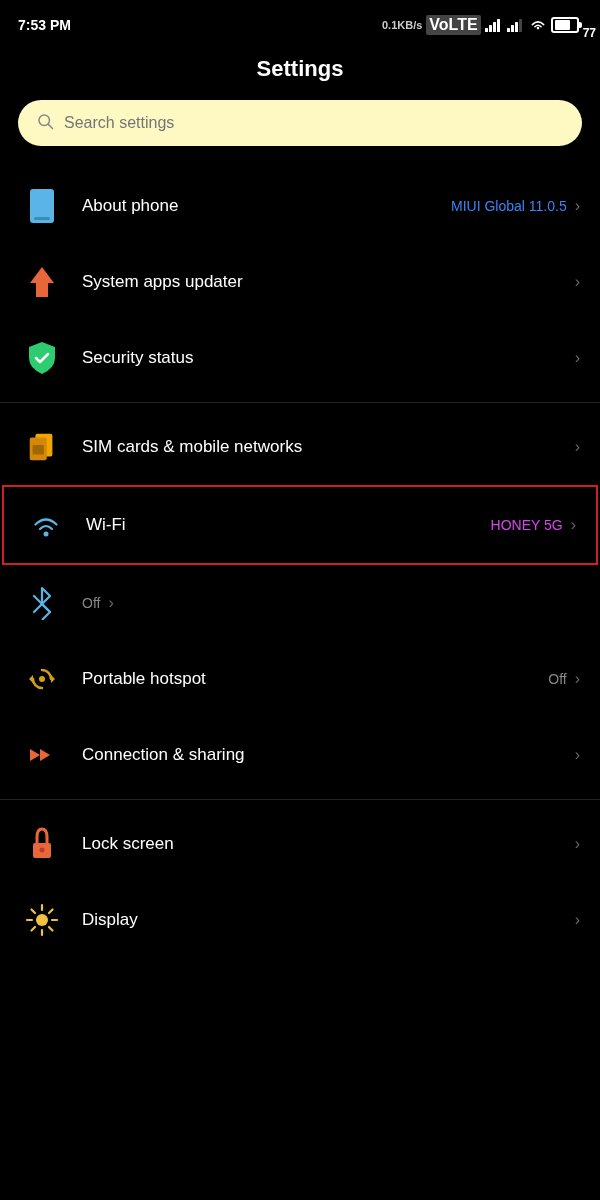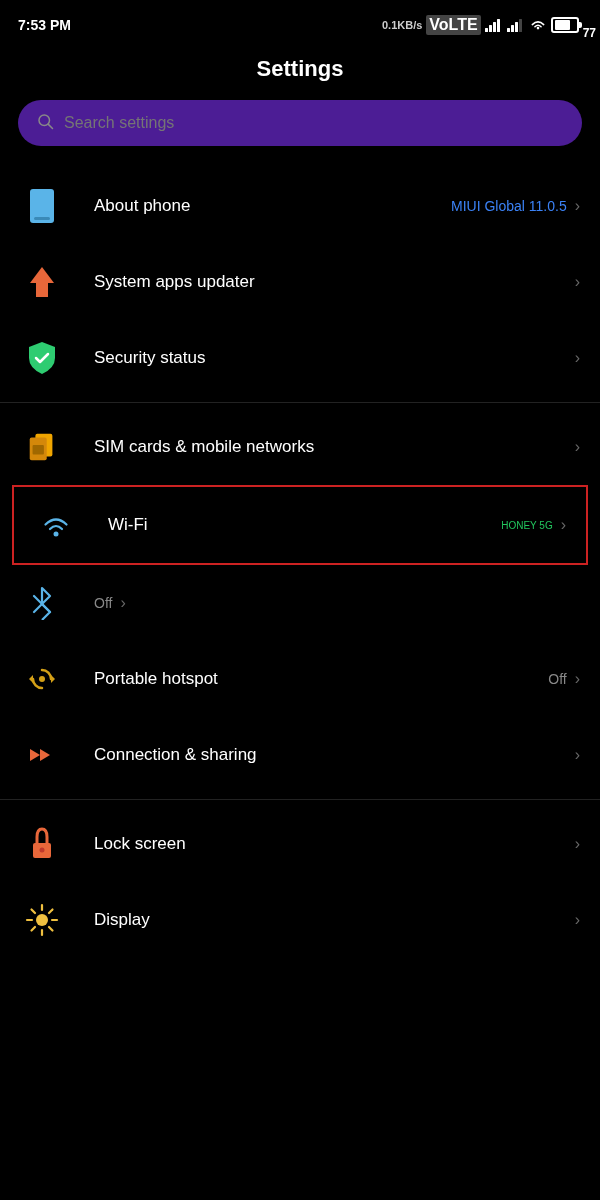--- a/index.html
+++ b/index.html
@@ -59,21 +59,21 @@
     .page-title {
       text-align: center;
       font-size: 22px;
       font-weight: 700;
       padding: 10px 0 18px 0;
     }
 
     
     .search-bar {
       margin: 0 18px 22px 18px;
-      background: #4c1d95;
+      background: #fef9c3;
       border-radius: 30px;
       display: flex;
       align-items: center;
       padding: 12px 18px;
       gap: 10px;
     }
     .search-bar .search-icon-wrap {
       color: #888;
       font-size: 16px;
     }
@@ -91,21 +91,20 @@
       padding: 0;
     }
 
     .settings-item {
       display: flex;
       align-items: center;
       padding: 16px 20px;
       cursor: pointer;
       position: relative;
       min-height: 68px;
-      gap: 12px;
     }
 
     .icon-wrap {
       width: 44px;
       height: 44px;
       display: flex;
       align-items: center;
       justify-content: center;
       margin-right: 18px;
       flex-shrink: 0;
@@ -138,21 +137,21 @@
     
     .divider {
       height: 1px;
       background: #222;
       margin: 6px 0;
     }
 
     
     .wifi-highlighted {
       border: 2px solid #cc2222;
-      margin: 0 12px;
+      margin: 0 2px;
     }
   </style>
 </head>
 <body>
 
 <div class="status-bar">
   <span>7:53 PM</span>
   <div class="status-right">
     <span style="font-size:11px;color:#ccc;">0.1KB/s</span>
 
@@ -269,21 +268,21 @@
       <svg width="30" height="26" viewBox="0 0 30 26">
         <circle cx="15" cy="22" r="2.5" fill="#5ab4e8"></circle>
         <path d="M9 17 Q15 11 21 17" stroke="#5ab4e8" stroke-width="2.2" fill="none" stroke-linecap="round"></path>
         <path d="M4.5 12.5 Q15 2.5 25.5 12.5" stroke="#5ab4e8" stroke-width="2.2" fill="none" stroke-linecap="round"></path>
       </svg>
     </div>
     <div class="item-content">
       <span class="item-title">Wi-Fi</span>
     </div>
     <div class="item-right">
-      <span style="color:#22c55e;font-size:10px;">HONEY 5G</span>
+      <span style="color:#d946ef;font-size:14px;">HONEY 5G</span>
       <span class="chevron">›</span>
     </div>
   </div>
 
   <div class="settings-item">
     <div class="icon-wrap">
       <svg width="22" height="34" viewBox="0 0 22 34">
         <path d="M11 2 L19 10 L11 18 L11 2Z" fill="none" stroke="#5ab4e8" stroke-width="2.2" stroke-linejoin="round"></path>
         <path d="M11 18 L19 26 L11 34" fill="none" stroke="#5ab4e8" stroke-width="2.2" stroke-linejoin="round"></path>
         <line x1="3" y1="10" x2="19" y2="26" stroke="#5ab4e8" stroke-width="2.2" stroke-linecap="round"></line>

